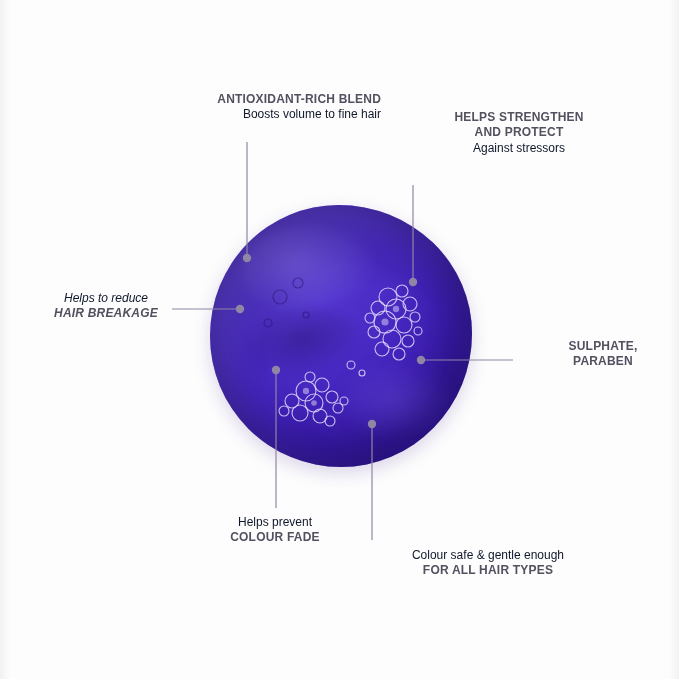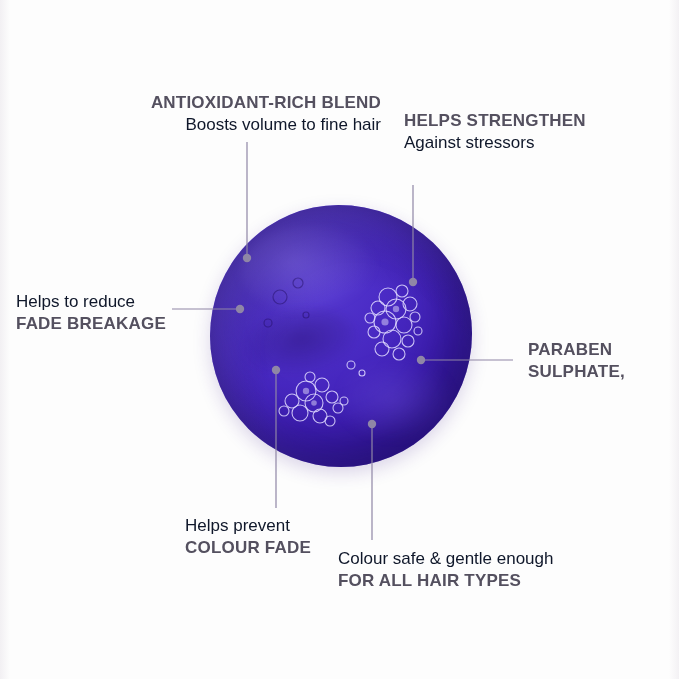--- a/index.html
+++ b/index.html
@@ -109,23 +109,23 @@
   .callout .strong {
     color: #54505f;
     font-weight: 700;
     letter-spacing: .2px;
   }
   .callout .light {
     color: #0f172a;
     font-weight: 400;
   }
   .c-ar  { text-align: right; }
-  .c-al  { text-align: left; }
-
-  .t-big   { font-size: 17px; }
+  .c-al  { text-align: center; }
+
+  .t-big   { font-size: 12px; }
 
   
   #lines {
     position: absolute;
     left: 0; top: 0;
     width: 679px; height: 679px;
     pointer-events: none;
   }
 </style>
 </head>
@@ -211,31 +211,32 @@
     </g>
   </svg>
 
   <div class="callout c-ar t-big" style="left:86px; top:92px; width:295px;">
     <div class="strong">ANTIOXIDANT-RICH BLEND</div>
     <div class="light">Boosts volume to fine hair</div>
   </div>
 
   <div class="callout c-al t-big" style="left:404px; top:110px; width:230px;">
     <div class="strong">HELPS STRENGTHEN</div>
+    <div class="strong">AND PROTECT</div>
     <div class="light">Against stressors</div>
   </div>
 
-  <div class="callout c-al t-big" style="left:16px; top:291px; width:180px;">
+  <div class="callout c-al t-big" style="left:16px; top:291px; width:180px;font-style:italic;">
     <div class="light">Helps to reduce</div>
-    <div class="strong">FADE BREAKAGE</div>
+    <div class="strong">HAIR BREAKAGE</div>
   </div>
 
   <div class="callout c-al t-big" style="left:528px; top:339px; width:150px;">
+    <div class="strong">SULPHATE,</div>
     <div class="strong">PARABEN</div>
-    <div class="strong">SULPHATE,</div>
   </div>
 
   <div class="callout c-al t-big" style="left:338px; top:548px; width:300px;">
     <div class="light">Colour safe &amp; gentle enough</div>
     <div class="strong">FOR ALL HAIR TYPES</div>
   </div>
 
   <div class="callout c-al t-big" style="left:185px; top:515px; width:180px;">
     <div class="light">Helps prevent</div>
     <div class="strong">COLOUR FADE</div>

